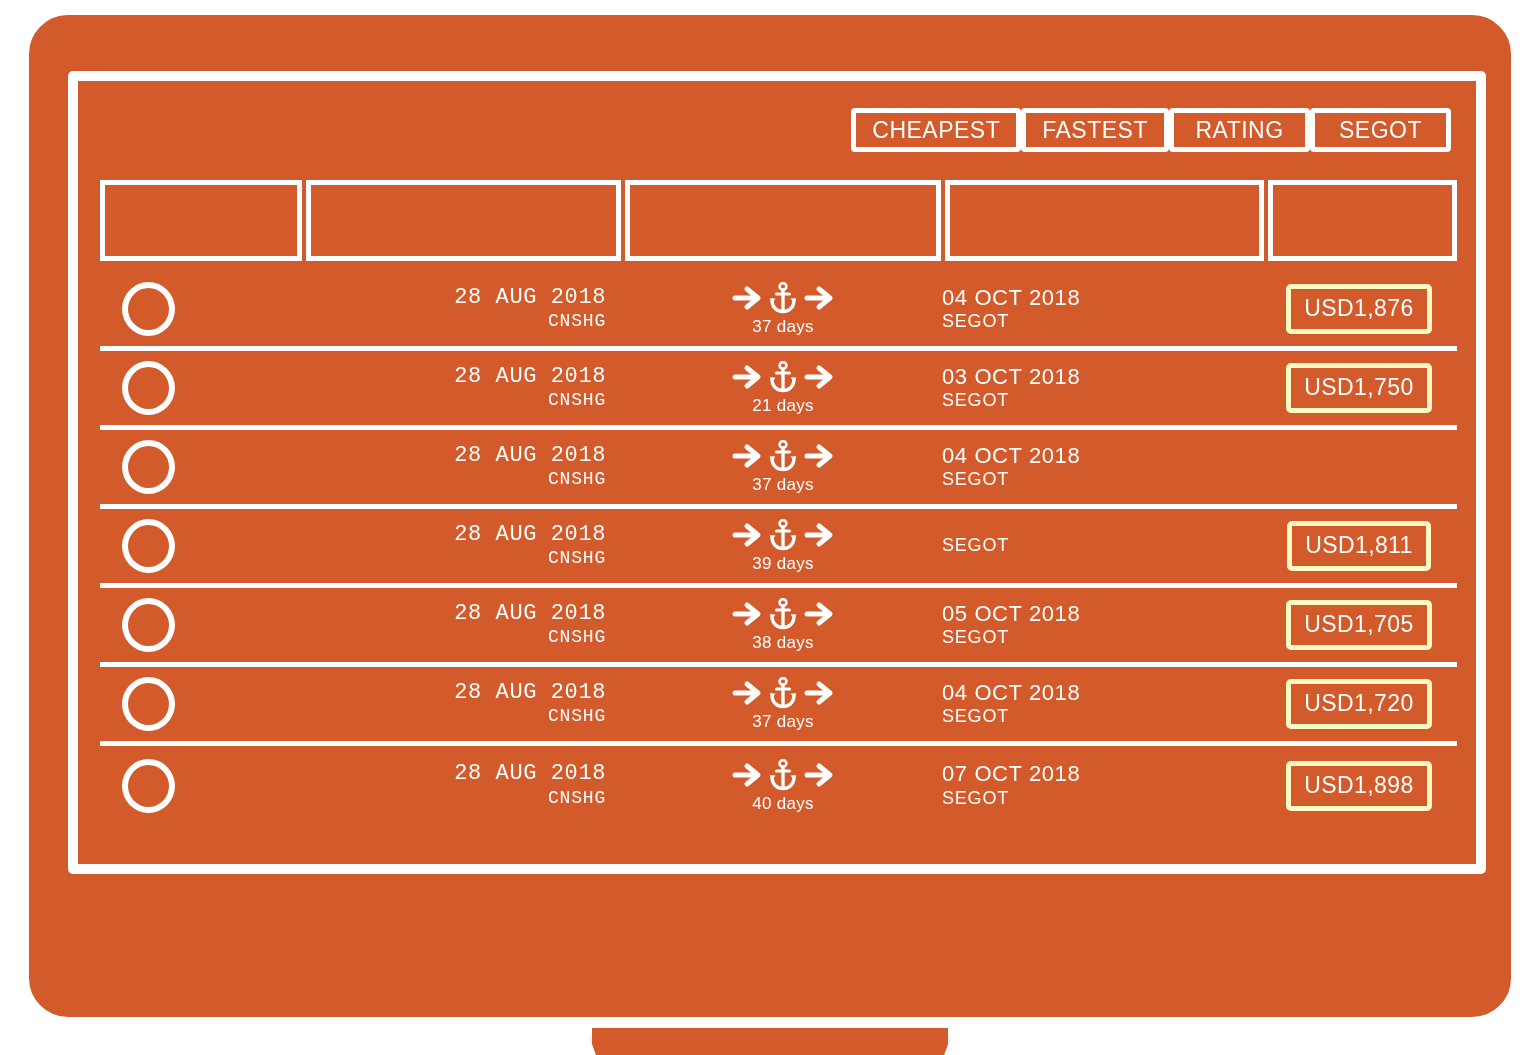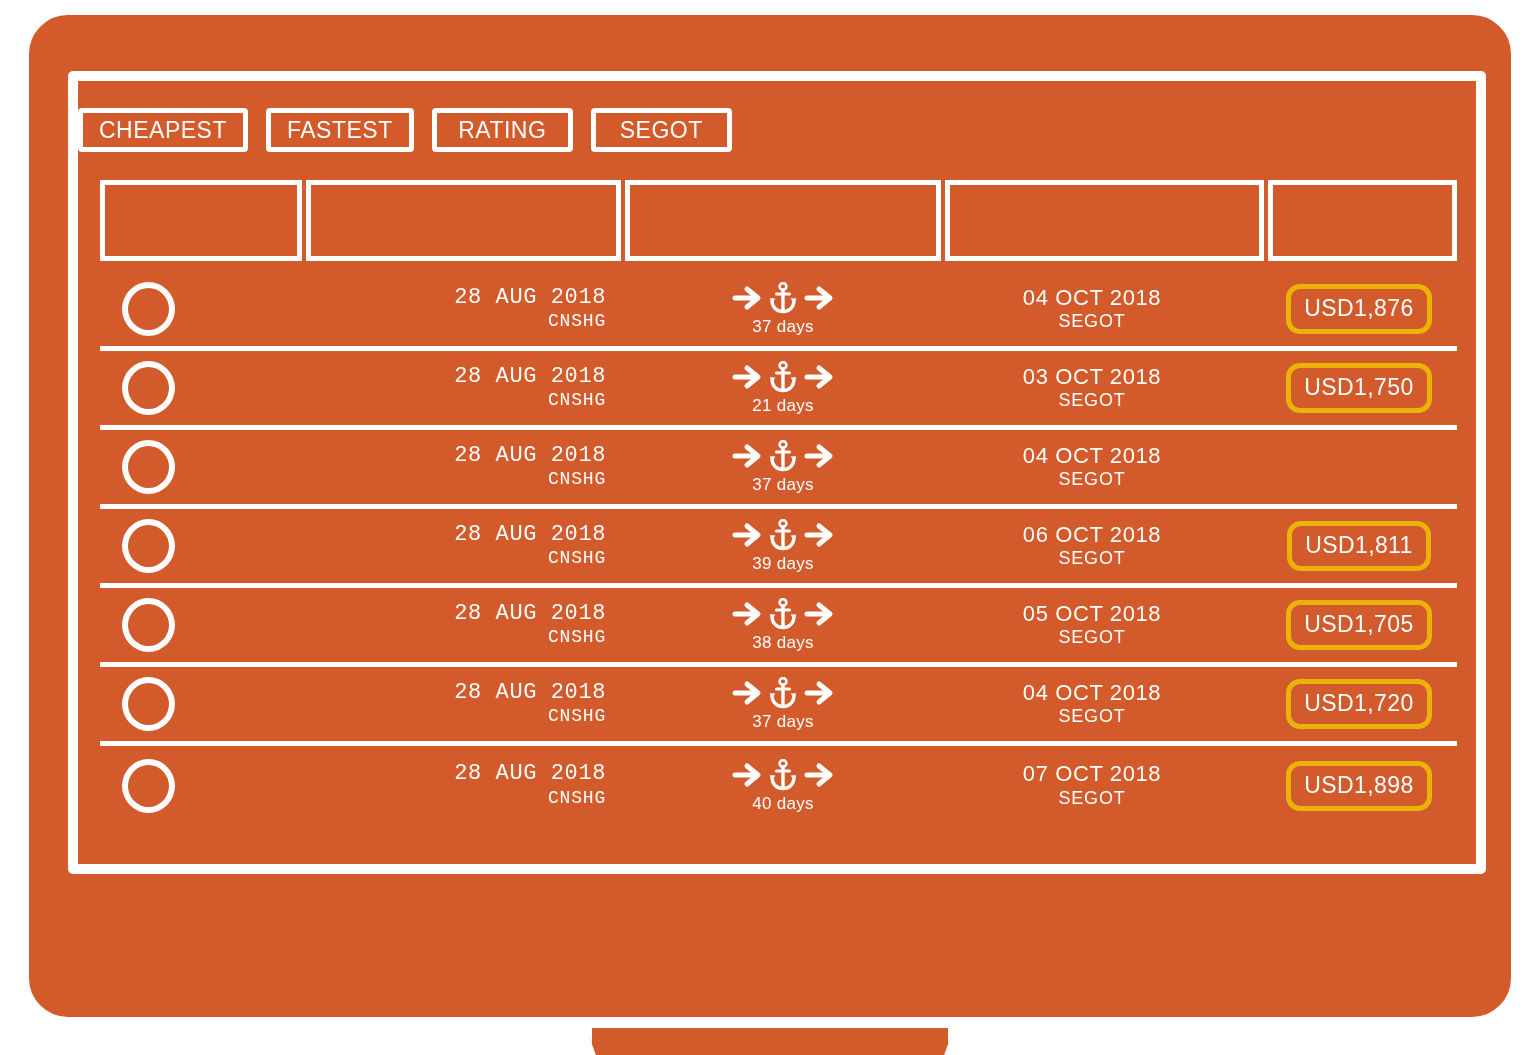--- a/index.html
+++ b/index.html
@@ -63,23 +63,23 @@
   }
 
   
   .tabs-bar {
     position: absolute;
     left: 0;
     top: 23px;
     width: 100%;
     height: 52px;
     display: flex;
+    justify-content: flex-end;
     align-items: center;
     padding-right: 25px;
-    gap: 18px;
   }
 
   .tab-btn {
     min-width: 141px;
     height: 44px;
     border: 5px solid #ffffff;
     border-radius: 4px;
     background: transparent;
     color: #ffffff;
     font-size: 23px;
@@ -161,21 +161,21 @@
     width: 318px;
     display: flex;
     flex-direction: column;
     align-items: center;
     justify-content: center;
     gap: 2px;
   }
 
   .cell-dest {
     width: 322px;
-    text-align: center;
+    text-align: left;
     padding-right: 22px;
     color: #ffffff;
     line-height: 1.22;
   }
 
   .cell-price {
     width: 190px;
     display: flex;
     align-items: center;
     justify-content: center;
@@ -202,22 +202,22 @@
   }
   .transit-icons svg { display: block; }
 
   .transit-days {
     font-size: 17px;
     color: #ffffff;
     letter-spacing: 0.3px;
   }
 
   .price-badge {
-    border: 5px solid #eab308;
-    border-radius: 14px;
+    border: 5px solid #fef9c3;
+    border-radius: 5px;
     color: #ffffff;
     font-size: 23px;
     letter-spacing: 0.4px;
     padding: 6px 13px 7px 13px;
     min-width: 141px;
     text-align: center;
     background: transparent;
     cursor: pointer;
   }
 </style>
@@ -402,21 +402,20 @@
                   <span>
                     <svg width="30" height="28" viewBox="0 0 30 28" fill="none">
                       <path d="M3 14 H22" stroke="#fff" stroke-width="5" stroke-linecap="round"></path>
                       <path d="M15 5 L26 14 L15 23" stroke="#fff" stroke-width="5" stroke-linecap="round" stroke-linejoin="round" fill="none"></path>
                     </svg>
                   </span>
                 </div>
                 <span class="transit-days">39 days</span>
               </div>
               <div class="cell-dest">
-                <span class="port-date">06 OCT 2018</span>
                 <span class="port-code">SEGOT</span>
               </div>
               <div class="cell-price">
                 <div class="price-badge">USD1,811</div>
               </div>
             </div>
             <div class="result-row">
               <div class="cell-select">
                 <div class="radio-circle"></div>
               </div>

